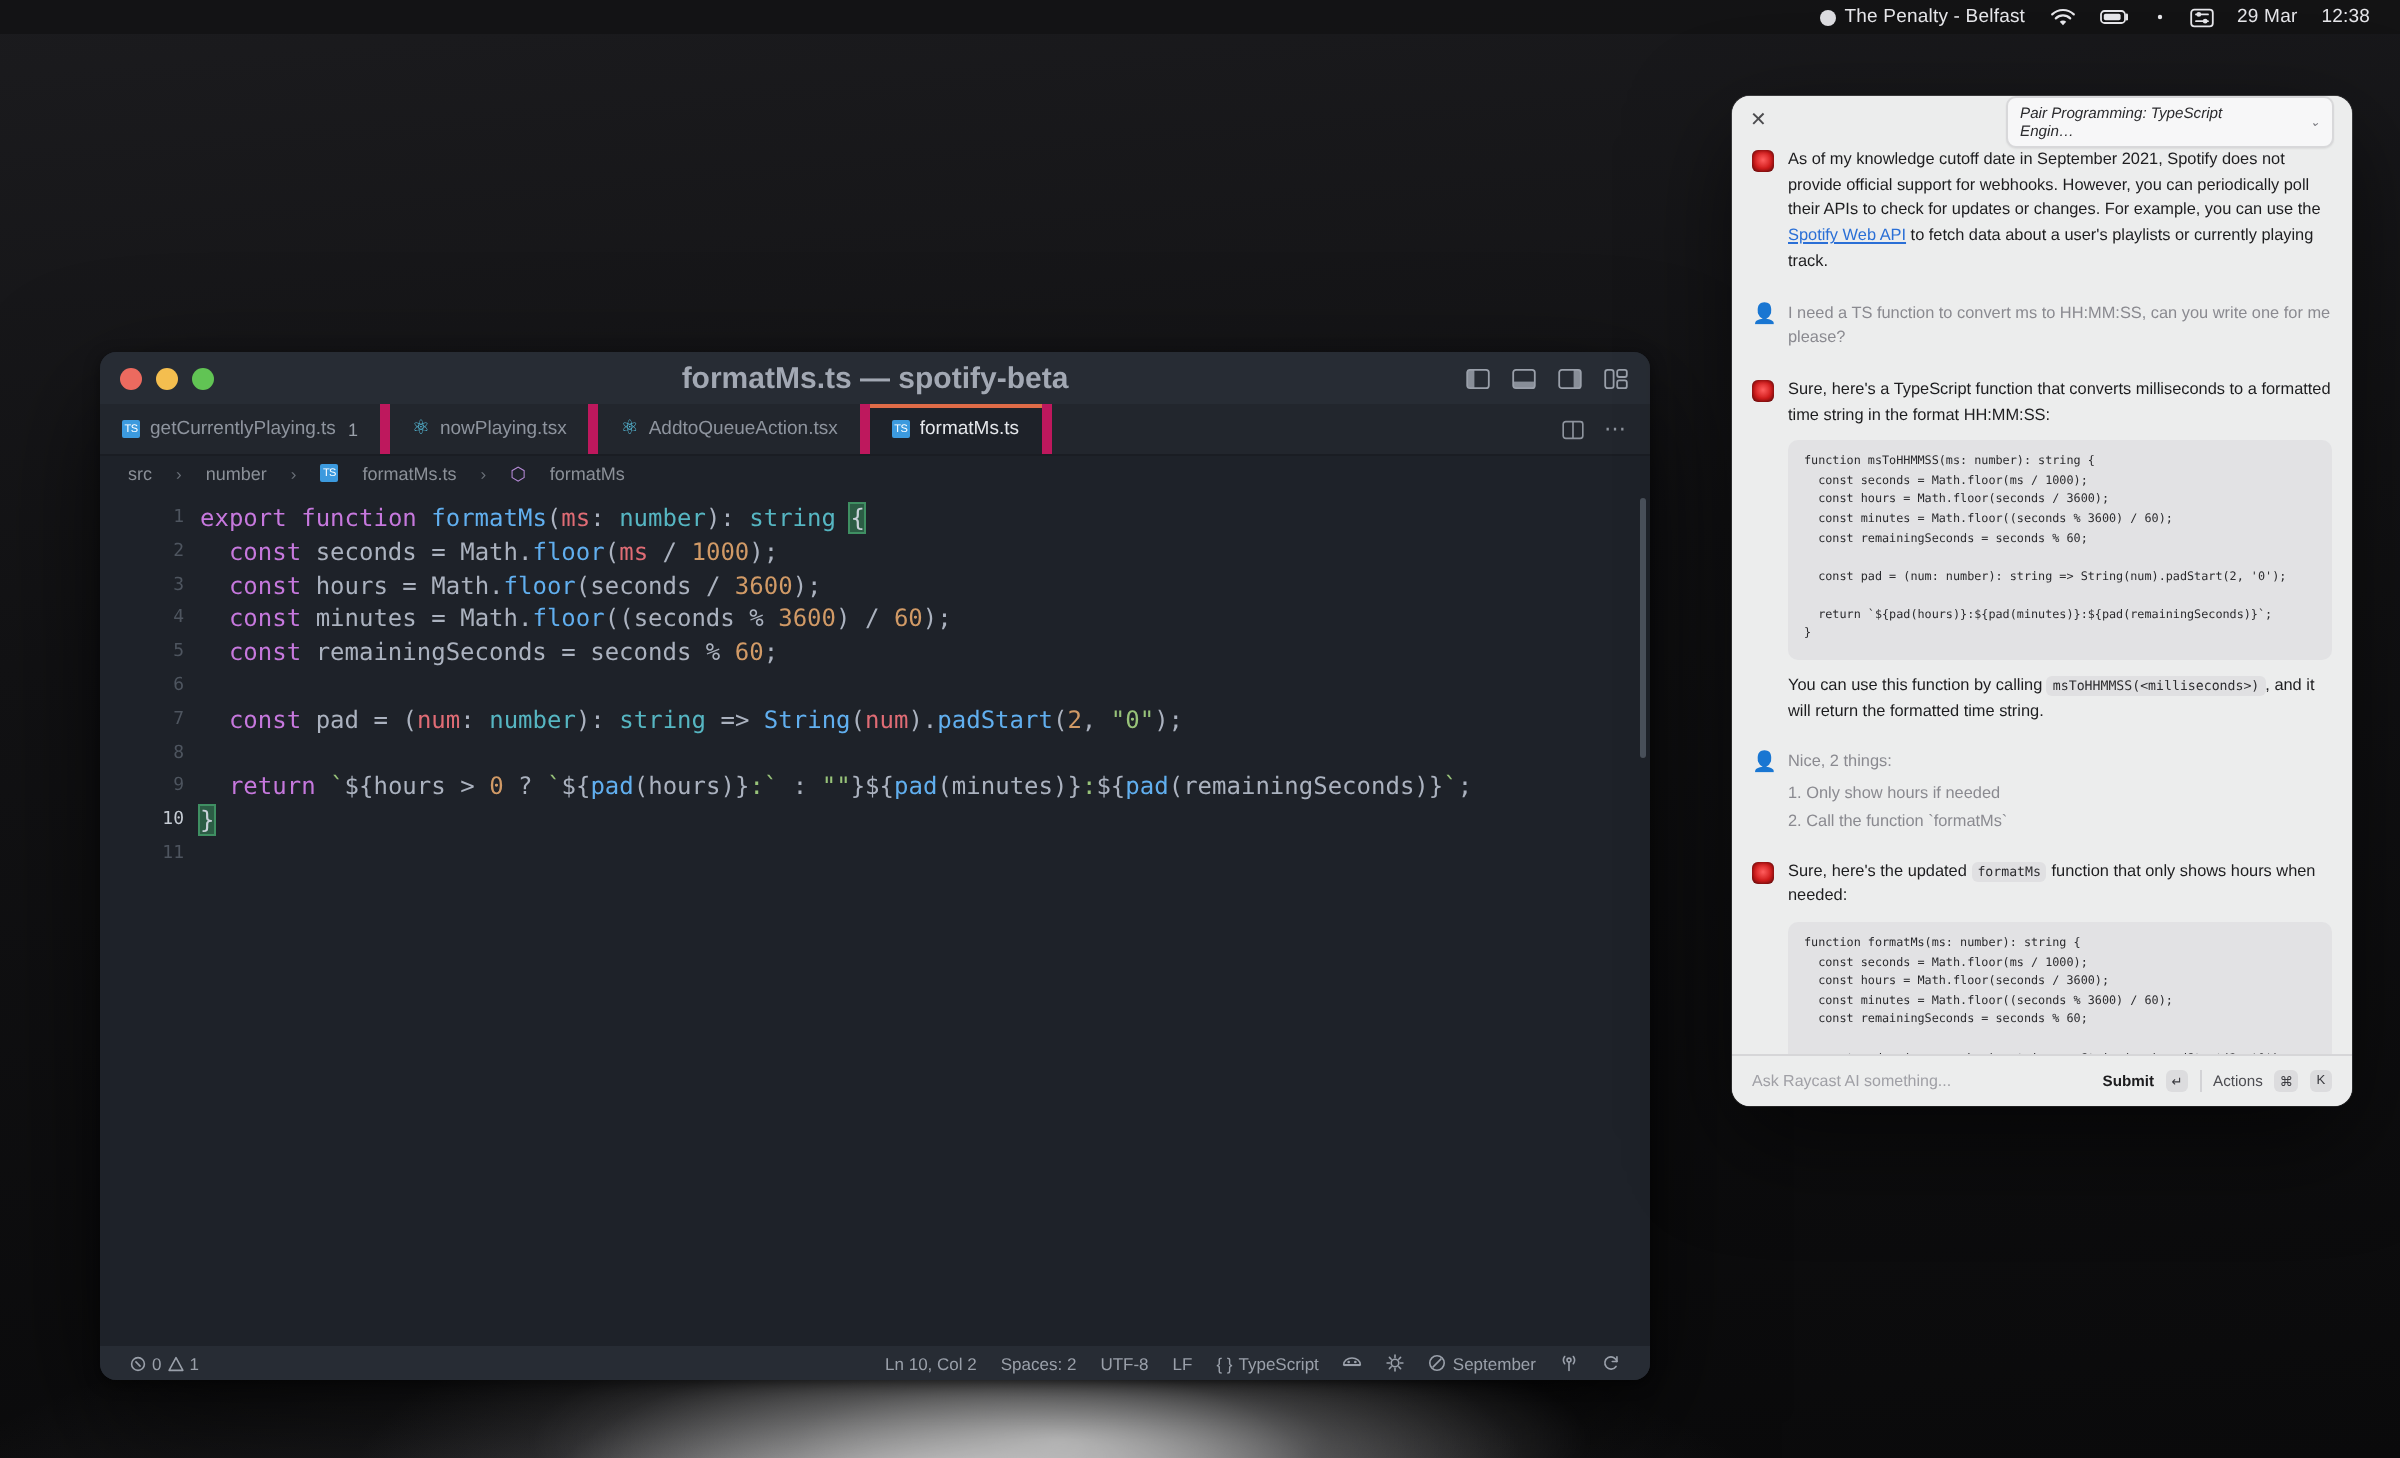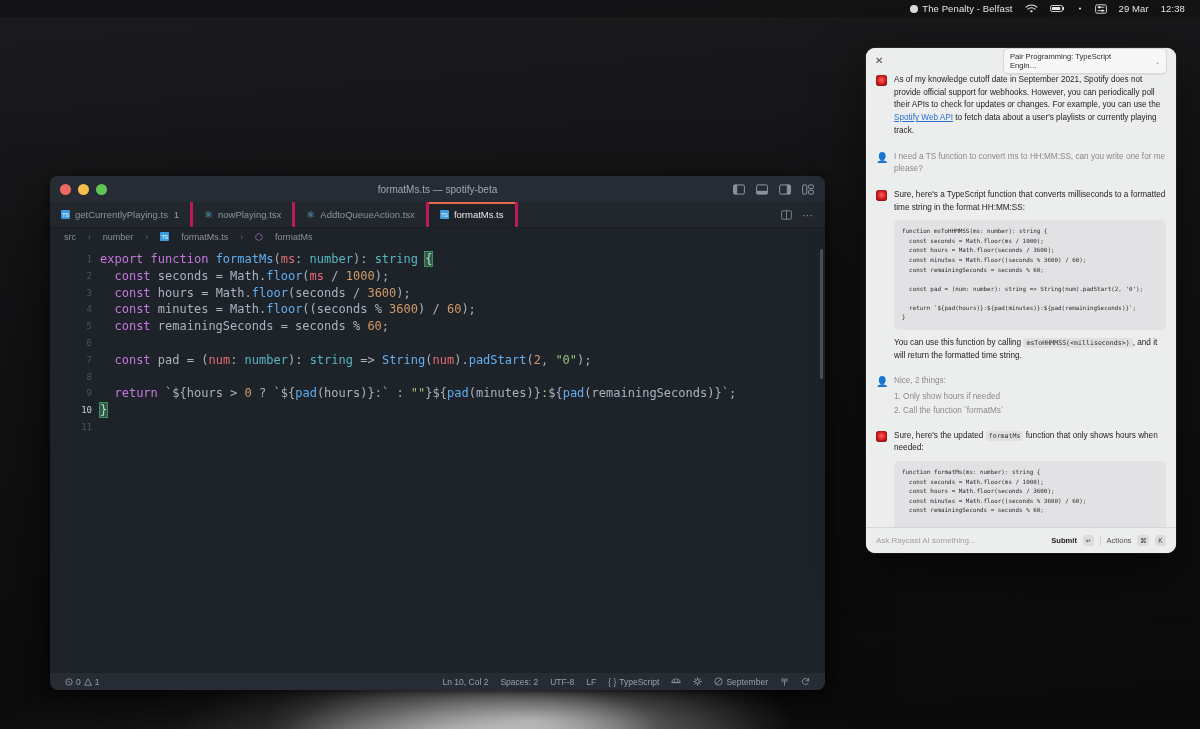--- a/index.html
+++ b/index.html
@@ -48,31 +48,31 @@
   }
   #ed-titlebar {
     height:26px; background:#272c34; display:flex; align-items:center;
     position:relative; flex:0 0 26px;
   }
   .traffic { display:flex; gap:7px; padding-left:10px; align-items:center;}
   .tl { width:11px;height:11px;border-radius:50%; }
   .tl.r{background:#ec6a5f;} .tl.y{background:#f4be4f;} .tl.g{background:#61c454;}
   #ed-title {
     position:absolute; left:0; right:0; text-align:center;
-    font-size:10px; color:#a2a8b3; pointer-events:none;
+    font-size:15px; color:#a2a8b3; pointer-events:none;font-weight:bold;
   }
   #ed-title-actions { margin-left:auto; display:flex; gap:11px; padding-right:11px; }
 
   #ed-tabs {
     height:26px; background:#22262d; display:flex; align-items:stretch;
     flex:0 0 26px; border-bottom:1px solid #1a1d23;
   }
   .tab {
     display:flex; align-items:center; gap:5px; padding:0 11px;
-    font-size:9.5px; color:#8e949e; border-right:3px solid #be185d;
+    font-size:9.5px; color:#8e949e; border-right:5px solid #be185d;
     position:relative; white-space:nowrap;
   }
   .tab.active { background:#1e2229; color:#e6e8ec; }
   .tab.active:after{
     content:""; position:absolute; left:0; right:0; top:0; height:1.5px; background:#e06c48;
   }
   .tab .badge { color:#9aa0aa; font-size:9px; margin-left:1px;}
   .ficon { width:9px;height:9px; display:inline-block; flex:0 0 9px;}
   .ficon.ts { background:#3c9ade; border-radius:1px; position:relative;}
   .ficon.ts:after{content:"TS"; position:absolute; inset:0; font-size:5.5px; color:#fff;
@@ -127,20 +127,21 @@
   #rc-header {
     height:26px; flex:0 0 26px; display:flex; align-items:center;
     padding:0 9px; gap:8px; background:#eceded;
   }
   #rc-close { font-size:10px; color:#4b4b4e; line-height:1; }
   #rc-preset {
     margin-left:auto; display:flex; align-items:center; gap:18px;
     background:#f7f7f8; border:0.5px solid #d8d8da; border-radius:5px;
     padding:3px 6px; font-size:7.6px; color:#2b2b2e; box-shadow:0 0.5px 1px rgba(0,0,0,0.07);
     max-width:164px;
+    font-style:italic;
   }
   #rc-preset .chev { font-size:6px; color:#7a7a80; margin-left:1px;}
   #rc-scroll {
     flex:1 1 auto; overflow:hidden; padding:0 10px 6px 10px;
     position:relative;
   }
   .msg { display:flex; gap:7px; margin-bottom:11px; }
   .av { width:11px;height:11px; flex:0 0 11px; border-radius:3px; margin-top:1px;}
   .av.ai {
     background:radial-gradient(circle at 50% 45%, #ff5d5d 0%, #d01b1b 55%, #7c0d0d 100%);

